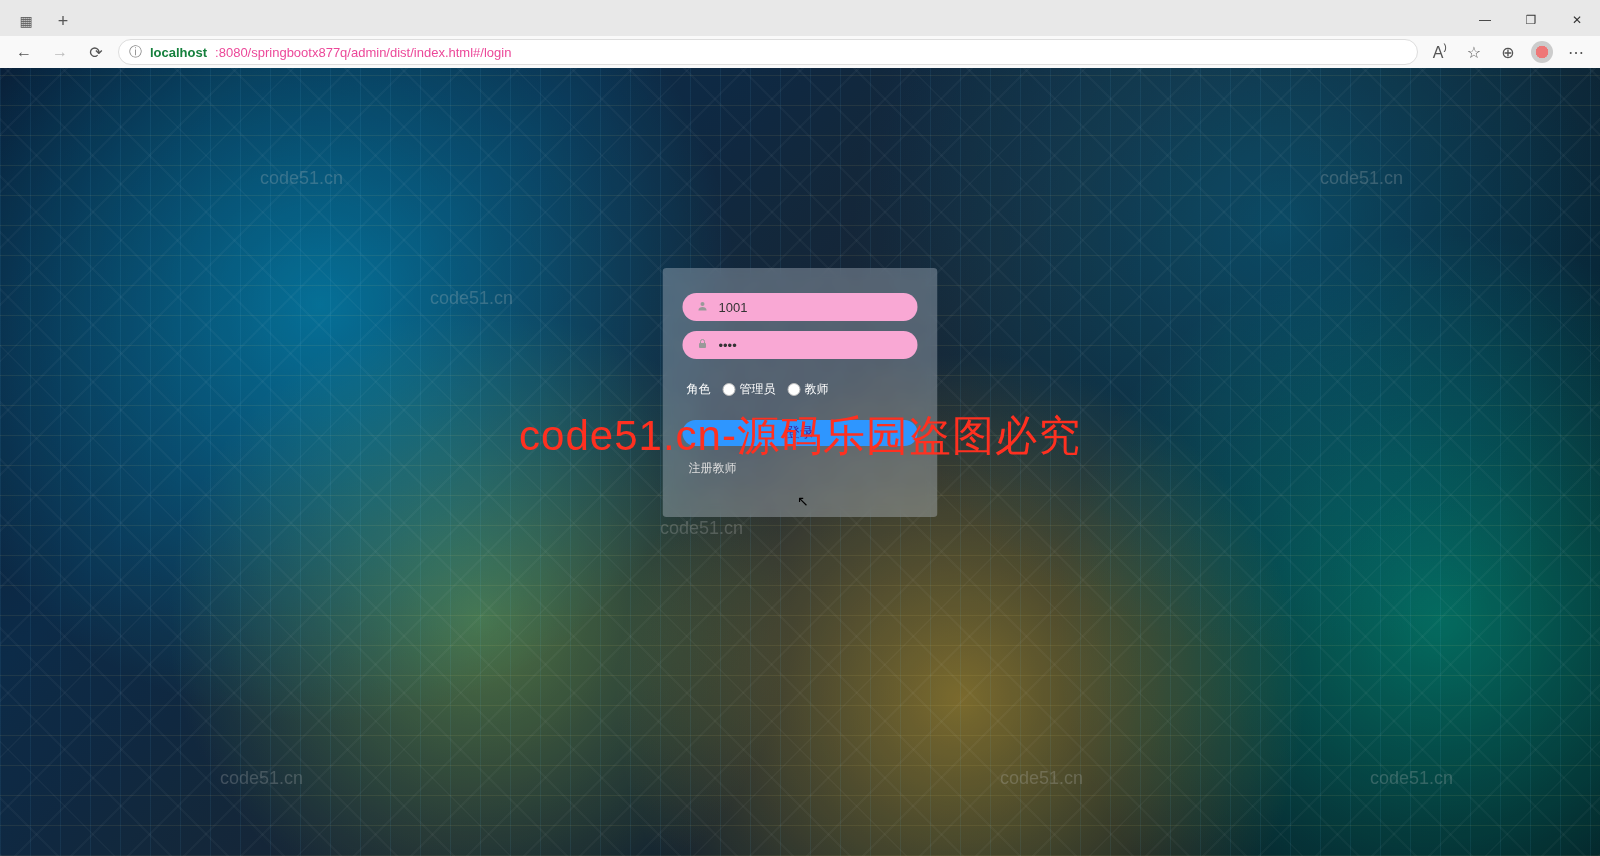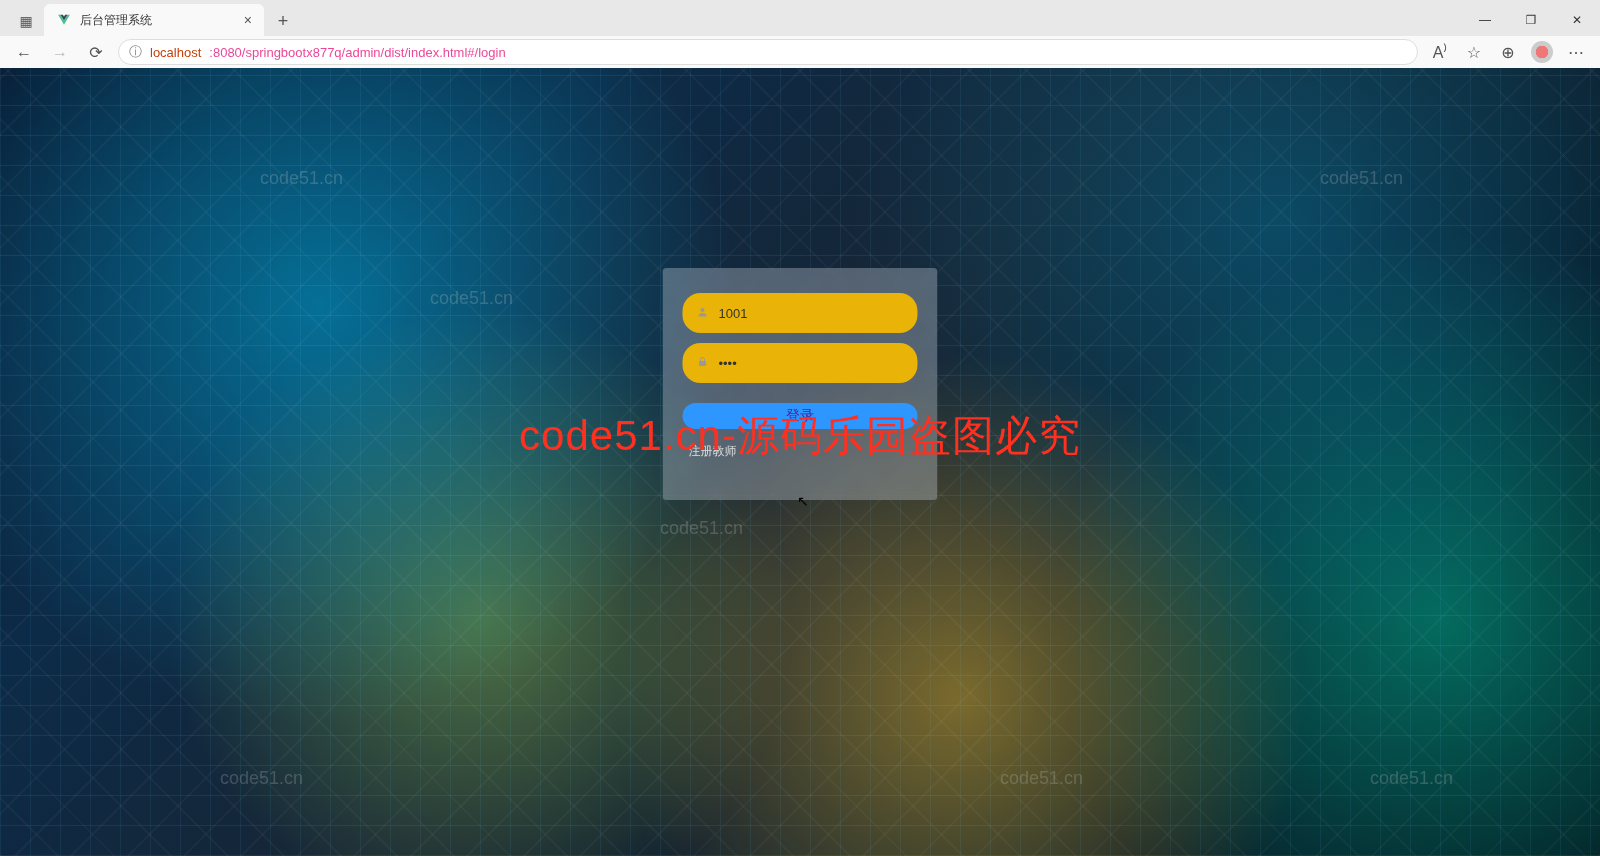--- a/index.html
+++ b/index.html
@@ -118,21 +118,22 @@
       align-items: center;
       padding: 0 10px;
       border-radius: 13px;
       background: #fff;
       border: 1px solid #ddd;
       font-size: 13px;
       color: #555;
       gap: 8px;
     }
     .url-host {
-      color: #c2410c;
+      color: #15803d;
+      font-weight: bold;
     }
     .url-path {
       color: #ec4899;
     }
     .toolbar-icons {
       display: flex;
       gap: 6px;
     }
     .tb-icon {
       width: 28px;
@@ -214,23 +215,23 @@
     }
     .login-title {
       color: #4aa8ff;
       font-size: 17px;
       font-weight: 500;
       text-align: center;
       line-height: 1.6;
       margin-bottom: 20px;
     }
     .input-group {
-      background: #eab308;
+      background: #f9a8d4;
       border-radius: 18px;
-      height: 40px;
+      height: 28px;
       display: flex;
       align-items: center;
       padding: 9px 14px;
       margin-bottom: 10px;
       gap: 8px;
     }
     .input-icon {
       width: 14px;
       height: 14px;
       color: #999;
@@ -297,30 +298,20 @@
       z-index: 30;
       pointer-events: none;
     }
   </style>
 </head>
 <body>
 
 <div class="browser-top">
   <div class="tab-bar">
     <div class="tab-controls">▦</div>
-    <div class="tab">
-      <span class="tab-favicon">
-        <svg viewBox="0 0 24 24" width="14" height="14">
-            <path fill="#4fc08d" d="M2 3l10 17L22 3h-4l-6 10L6 3z"></path>
-            <path fill="#35495e" d="M6 3l6 10 6-10h-4l-2 3-2-3z"></path>
-          </svg>
-      </span>
-      <span class="tab-title">后台管理系统</span>
-      <span class="tab-close">×</span>
-    </div>
     <div class="tab-add">+</div>
     <div class="win-controls">
       <div class="win-btn">—</div>
       <div class="win-btn">❐</div>
       <div class="win-btn">✕</div>
     </div>
   </div>
   <div class="address-bar">
     <div class="nav-btn">←</div>
     <div class="nav-btn disabled">→</div>
@@ -366,19 +357,30 @@
     </div>
     <div class="input-group">
       <span class="input-icon">
         <svg viewBox="0 0 24 24" width="12" height="12" fill="#999">
             <rect x="5" y="10" width="14" height="10" rx="2"></rect>
             <path d="M8 10V7a4 4 0 018 0v3" stroke="#999" stroke-width="2" fill="none"></path>
           </svg>
       </span>
       <input class="input-field" type="password" value="••••" style="">
     </div>
+    <div class="role-row">
+      <span class="role-label">角色</span>
+      <label class="radio-wrap">
+        <span class="radio-circle"></span>
+        <span>管理员</span>
+      </label>
+      <label class="radio-wrap">
+        <span class="radio-circle"></span>
+        <span>教师</span>
+      </label>
+    </div>
     <button class="login-btn">登录</button>
     <a class="register-link">注册教师</a>
   </div>
 
   <div class="big-watermark">code51.cn-源码乐园盗图必究</div>
   <div class="cursor-pointer">↖</div>
 </div>
 
 </body></html>

